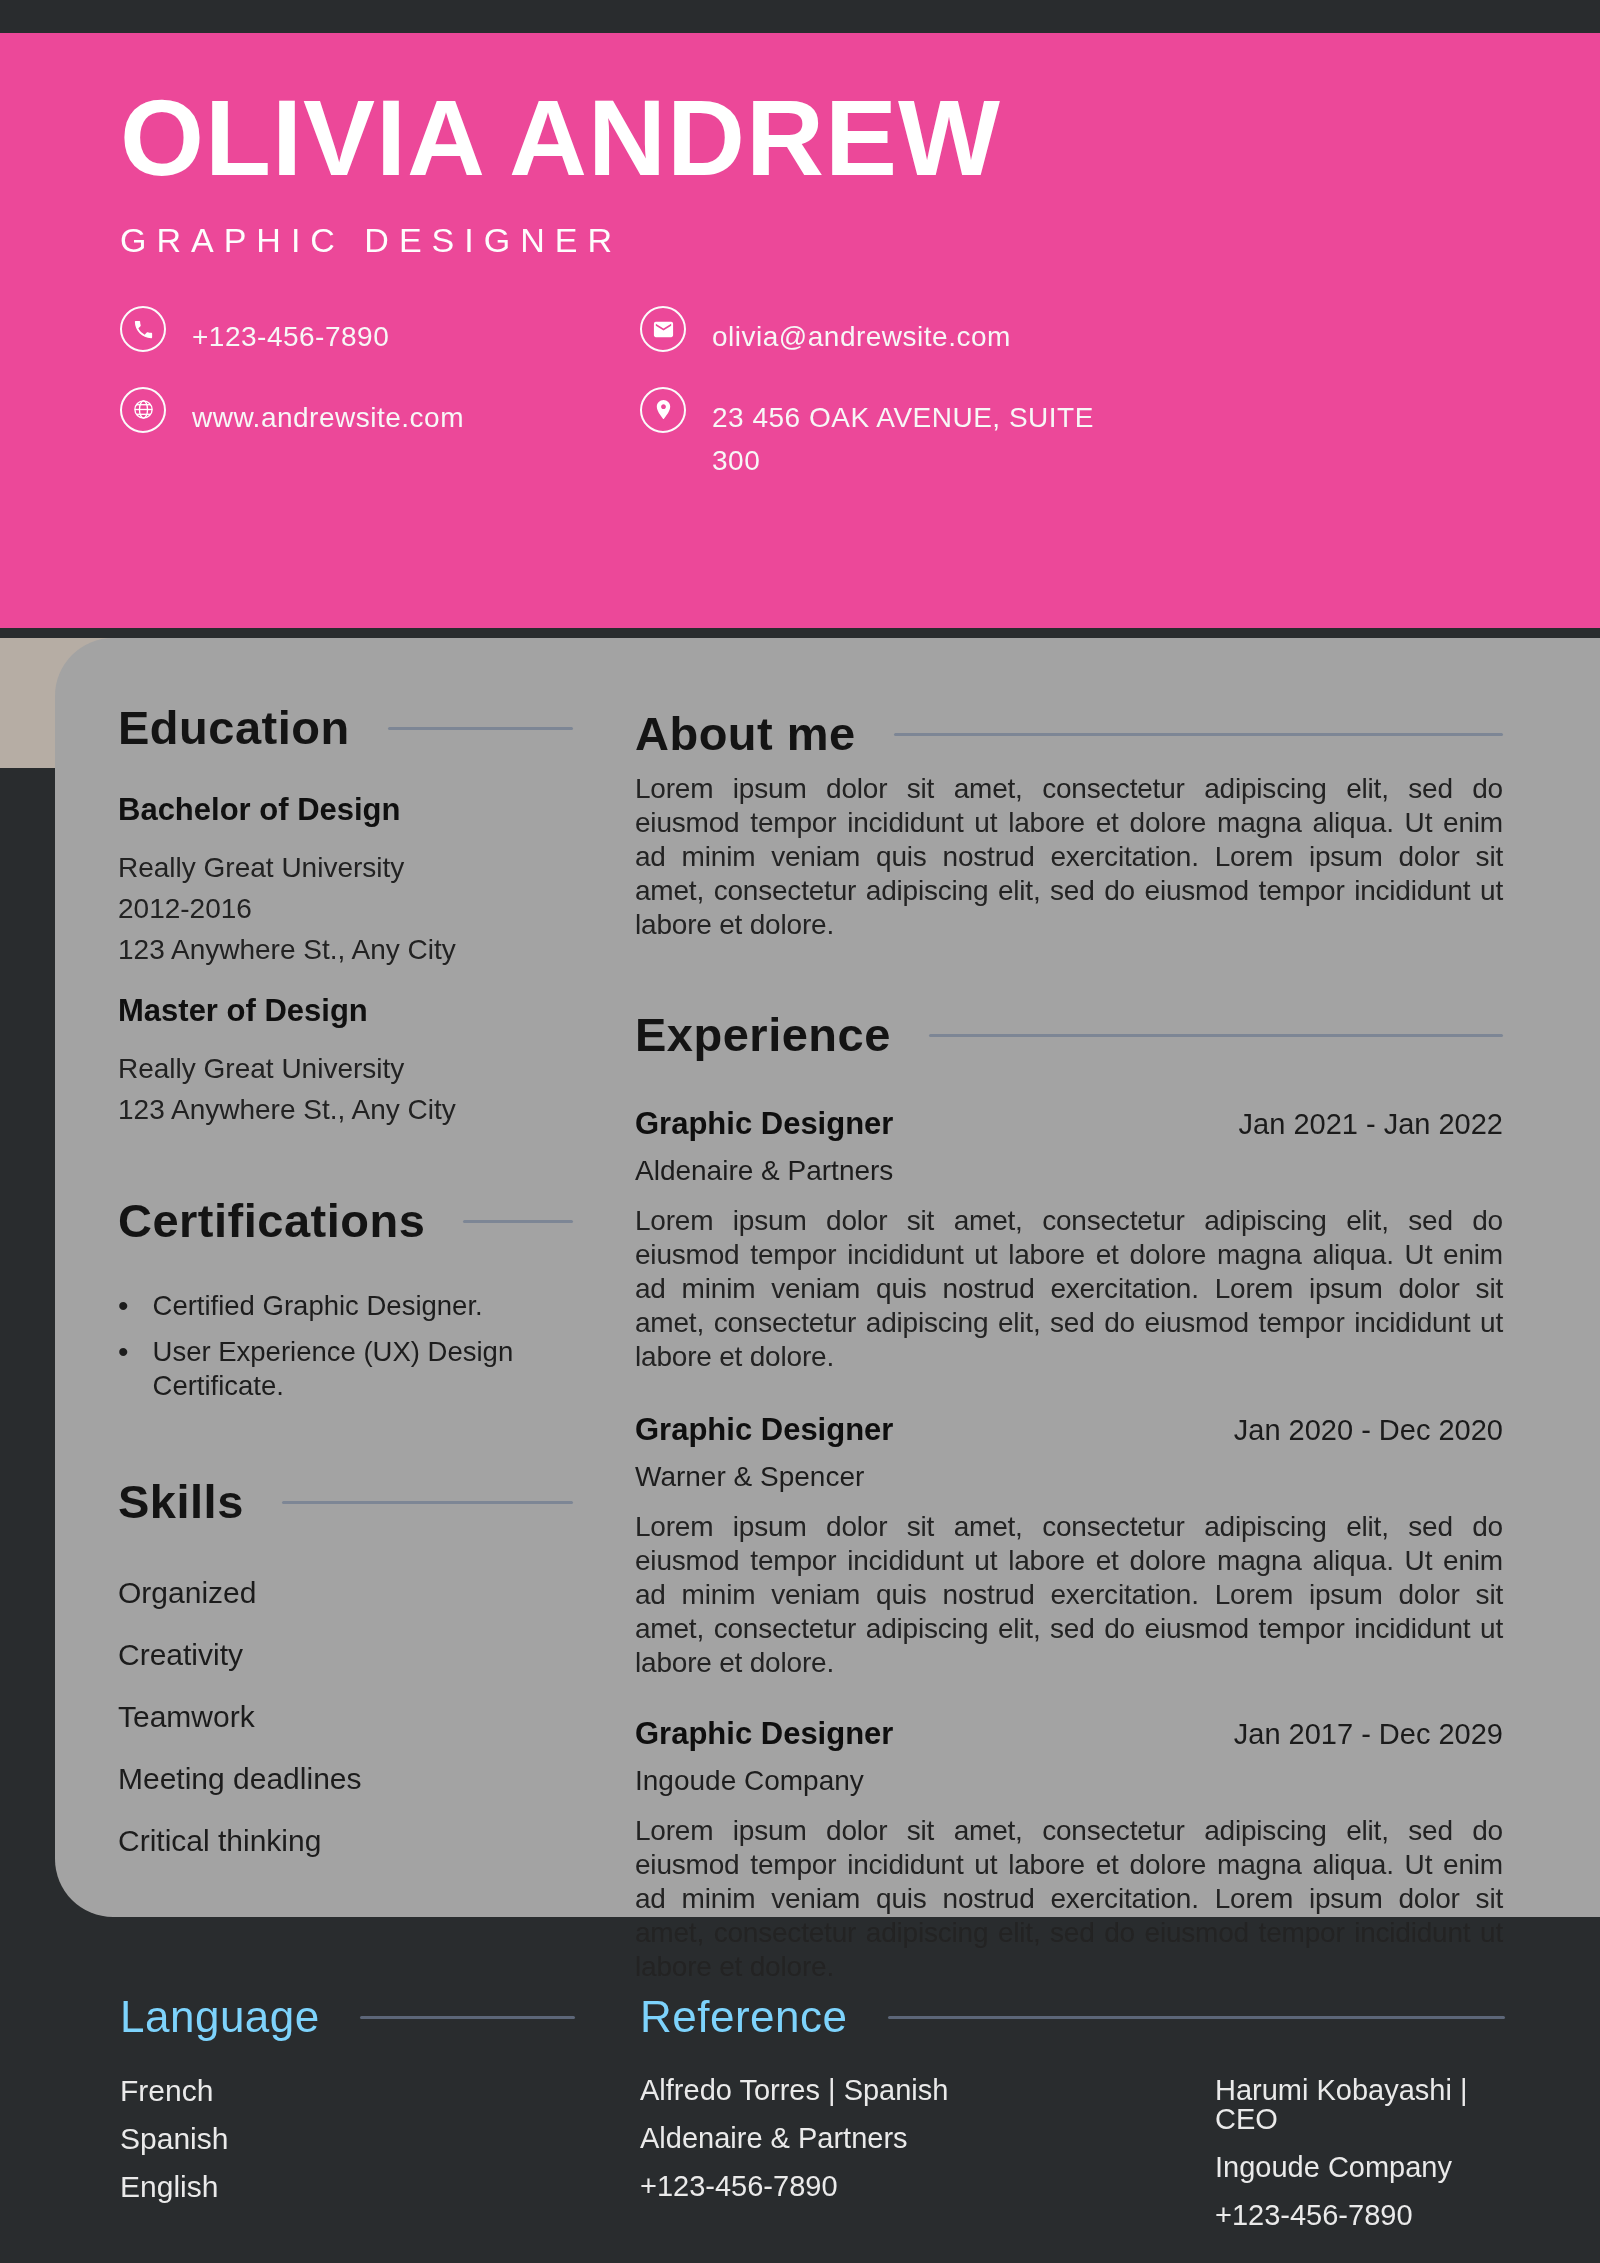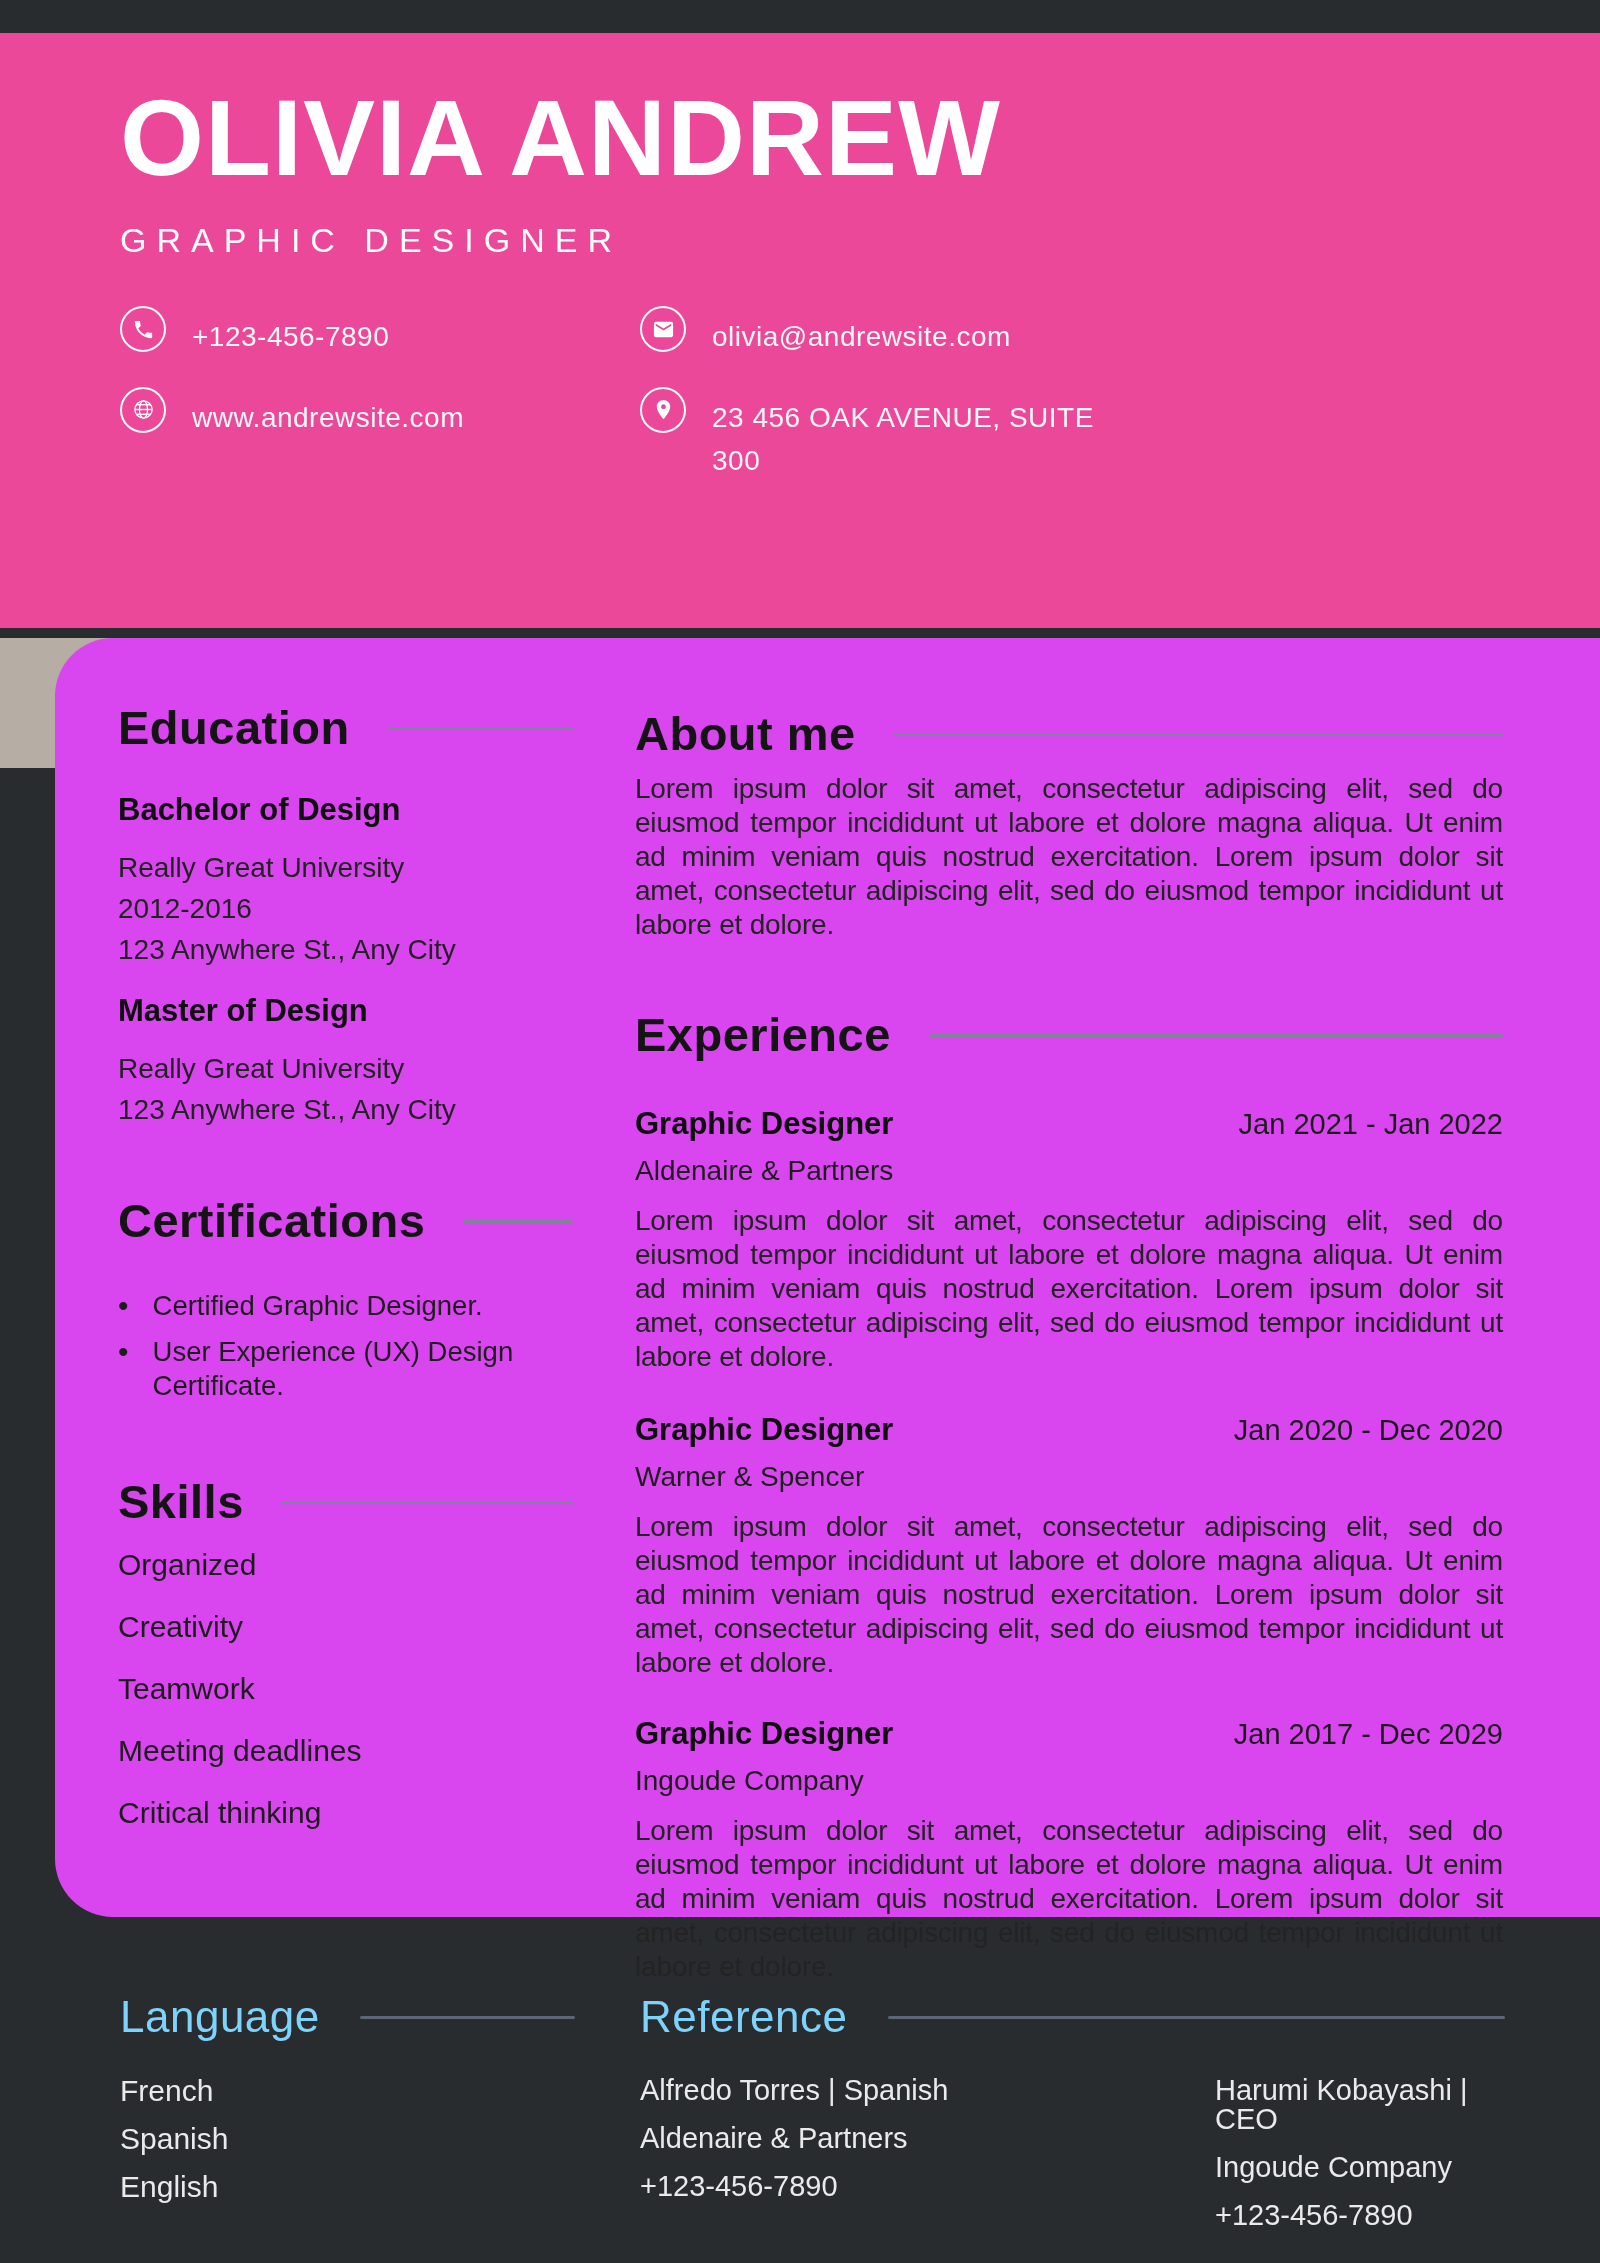--- a/index.html
+++ b/index.html
@@ -33,39 +33,39 @@
     display:flex;align-items:center;justify-content:center;box-sizing:border-box;
   }
   .icon-circle svg{width:23px;height:23px;display:block;}
   .contact-text{padding-top:9px;line-height:1.55;}
   .contact-text.wide{max-width:400px;}
   
   .accent-corner{position:absolute;left:0;top:638px;width:120px;height:130px;background:#b6ada4;}
   
   .card{
     position:absolute;left:55px;top:638px;right:0;height:1279px;
-    background:#d946ef;border-radius:58px 0 0 58px;
+    background:#a3a3a3;border-radius:58px 0 0 58px;
   }
   .col-left{position:absolute;left:63px;top:0;width:455px;}
   .col-right{position:absolute;left:580px;top:0;width:868px;}
   .sec-head{display:flex;align-items:center;font-size:47px;font-weight:600;color:#141414;letter-spacing:.5px;line-height:52px;}
   .sec-head .rule{flex:1;height:3px;background:#7d8695;margin-left:38px;border-radius:2px;}
   
   .h-education{margin-top:64px;}
   .edu-degree{font-size:31px;font-weight:700;color:#101010;line-height:36px;}
   .edu-degree.first{margin-top:38px;}
   .edu-degree.second{margin-top:23px;}
   .edu-lines{margin-top:19px;font-size:28px;color:#222;line-height:41px;}
   .h-cert{margin-top:65px;}
   .cert-list{margin-top:42px;}
   .cert-item{display:flex;gap:24px;font-size:27.5px;color:#1d1d1d;line-height:34px;margin-bottom:12px;}
   .cert-item .bullet{font-size:30px;line-height:34px;}
   .cert-item .cert-text{max-width:370px;}
   .h-skills{margin-top:73px;}
-  .skills-list{margin-top:22px;}
+  .skills-list{margin-top:50px;}
   .skill-item{font-size:30px;color:#1c1c1c;line-height:30px;margin-bottom:32px;}
   
   .h-about{margin-top:70px;}
   .para{font-size:28px;line-height:34px;color:#232323;text-align:justify;letter-spacing:-.2px;}
   .about-para{margin-top:12px;}
   .h-exp{margin-top:67px;}
   .xp-entry .xp-row{display:flex;justify-content:space-between;align-items:baseline;}
   .xp-title{font-size:31px;font-weight:700;color:#0f0f0f;line-height:36px;}
   .xp-date{font-size:29px;color:#1b1b1b;white-space:nowrap;}
   .xp-co{margin-top:14px;font-size:28px;color:#1d1d1d;line-height:30px;}

